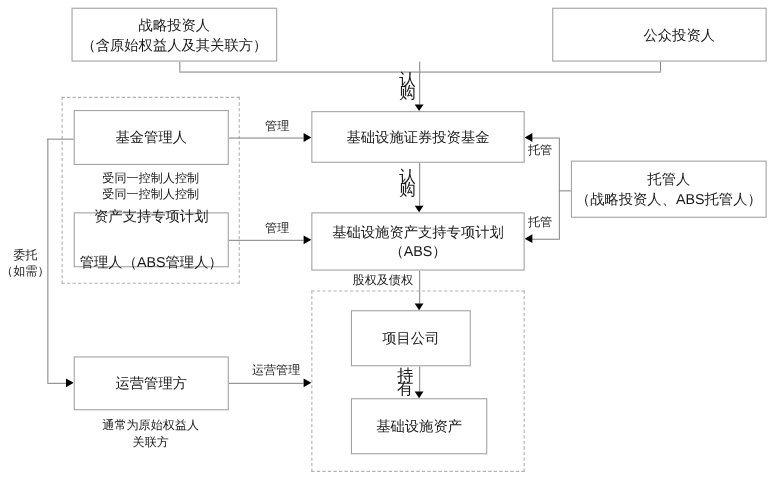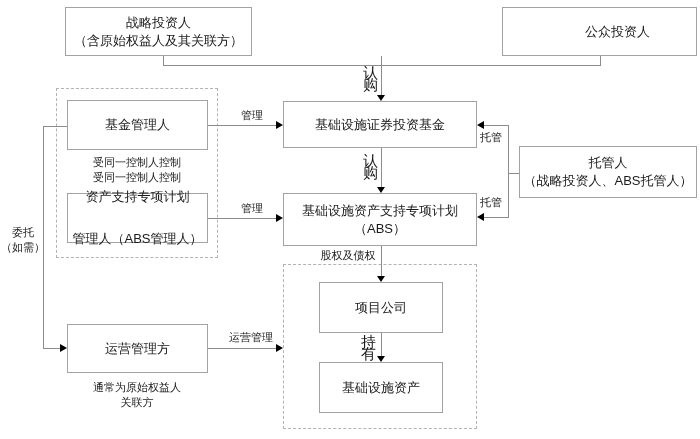--- a/index.html
+++ b/index.html
@@ -82,21 +82,21 @@
   <div class="box" style="left:67px;top:100px;width:141px;height:50px;">
     <div>基金管理人</div>
   </div>
   <div class="box" style="left:67px;top:193px;width:141px;height:50px;gap:24px;">
     <div>资产支持专项计划</div>
     <div>管理人（ABS管理人）</div>
   </div>
   <div class="box" style="left:67px;top:324px;width:141px;height:49px;">
     <div>运营管理方</div>
   </div>
-  <div class="box" style="left:319px;top:282px;width:124px;height:51px;">
+  <div class="box" style="left:319px;top:282px;width:109px;height:51px;">
     <div>项目公司</div>
   </div>
   <div class="box" style="left:319px;top:362px;width:124px;height:51px;">
     <div>基础设施资产</div>
   </div>
 
   <div class="vlbl" style="left:363px;top:67px;">认购</div>
   <div class="vlbl" style="left:363px;top:155px;">认购</div>
   <div class="vlbl" style="left:361px;top:336px;">持有</div>
   <div class="lbl lbl-c" style="left:224px;top:109px;width:56px;">管理</div>

